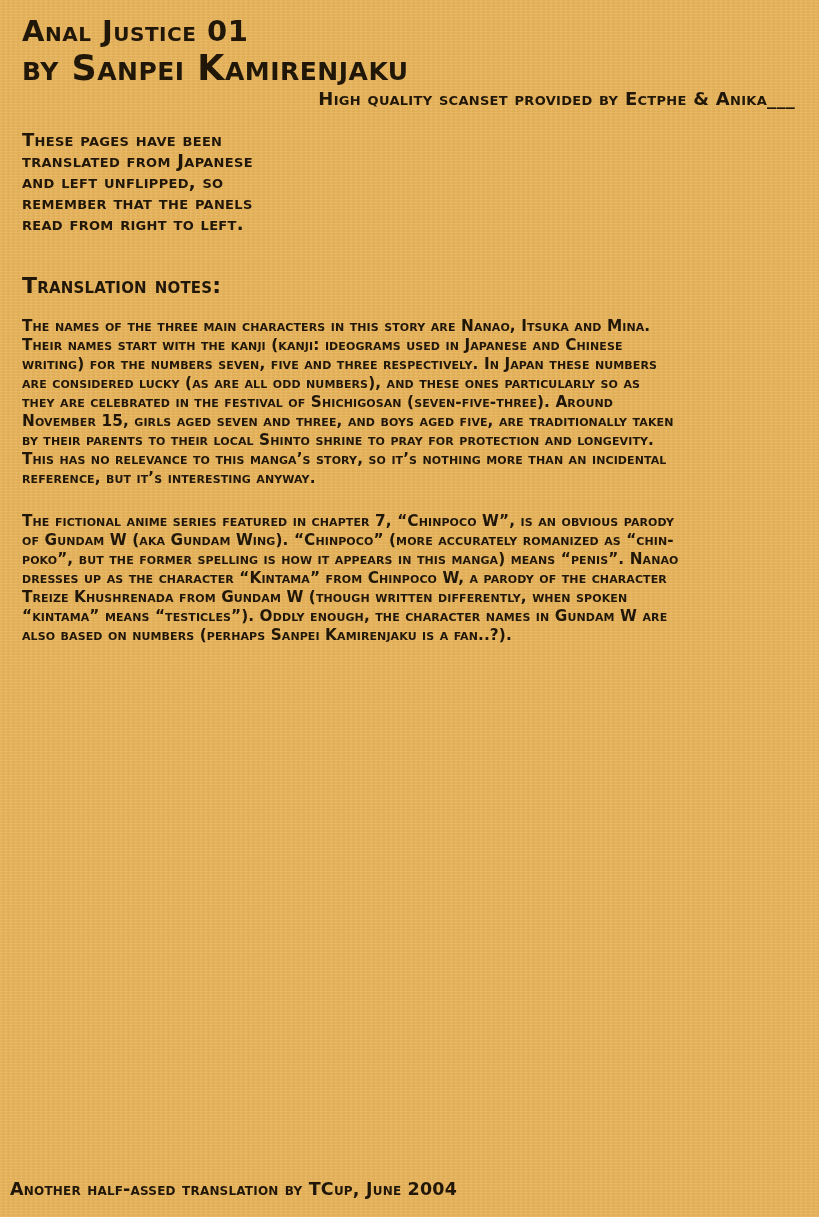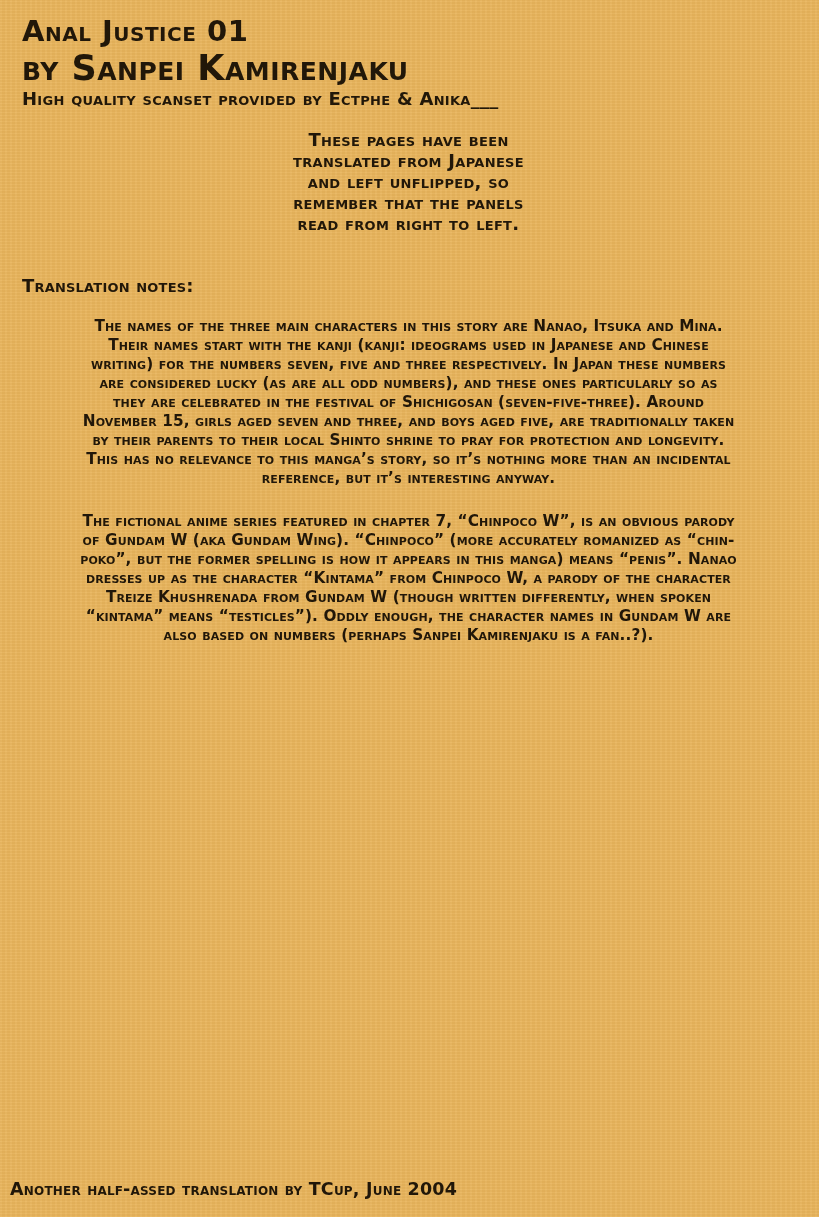--- a/index.html
+++ b/index.html
@@ -38,41 +38,42 @@
     line-height: 37px;
     letter-spacing: 0.5px;
     white-space: nowrap;
   }
   .subtitle {
     margin-top: 1px;
     font-size: 18px;
     line-height: 22px;
     letter-spacing: 0.3px;
     white-space: nowrap;
+    text-align: right;
   }
   .reading-note {
     margin-top: 19px;
     font-size: 18px;
     line-height: 21px;
     letter-spacing: 0.3px;
   }
   .notes-heading {
     margin-top: 41px;
-    font-size: 18px;
+    font-size: 22px;
     line-height: 21px;
     letter-spacing: 0.2px;
   }
   .para {
     font-size: 15.3px;
     line-height: 19px;
     letter-spacing: 0.1px;
   }
   .para-1 { margin-top: 21px; }
   .para-2 { margin-top: 24px; }
-  .line { white-space: nowrap; text-align: center; }
+  .line { white-space: nowrap; }
   .footer {
     position: absolute;
     left: 10px;
     bottom: 18px;
     font-size: 17.5px;
     letter-spacing: 0.2px;
     white-space: nowrap;
   }
 </style>
 </head>

